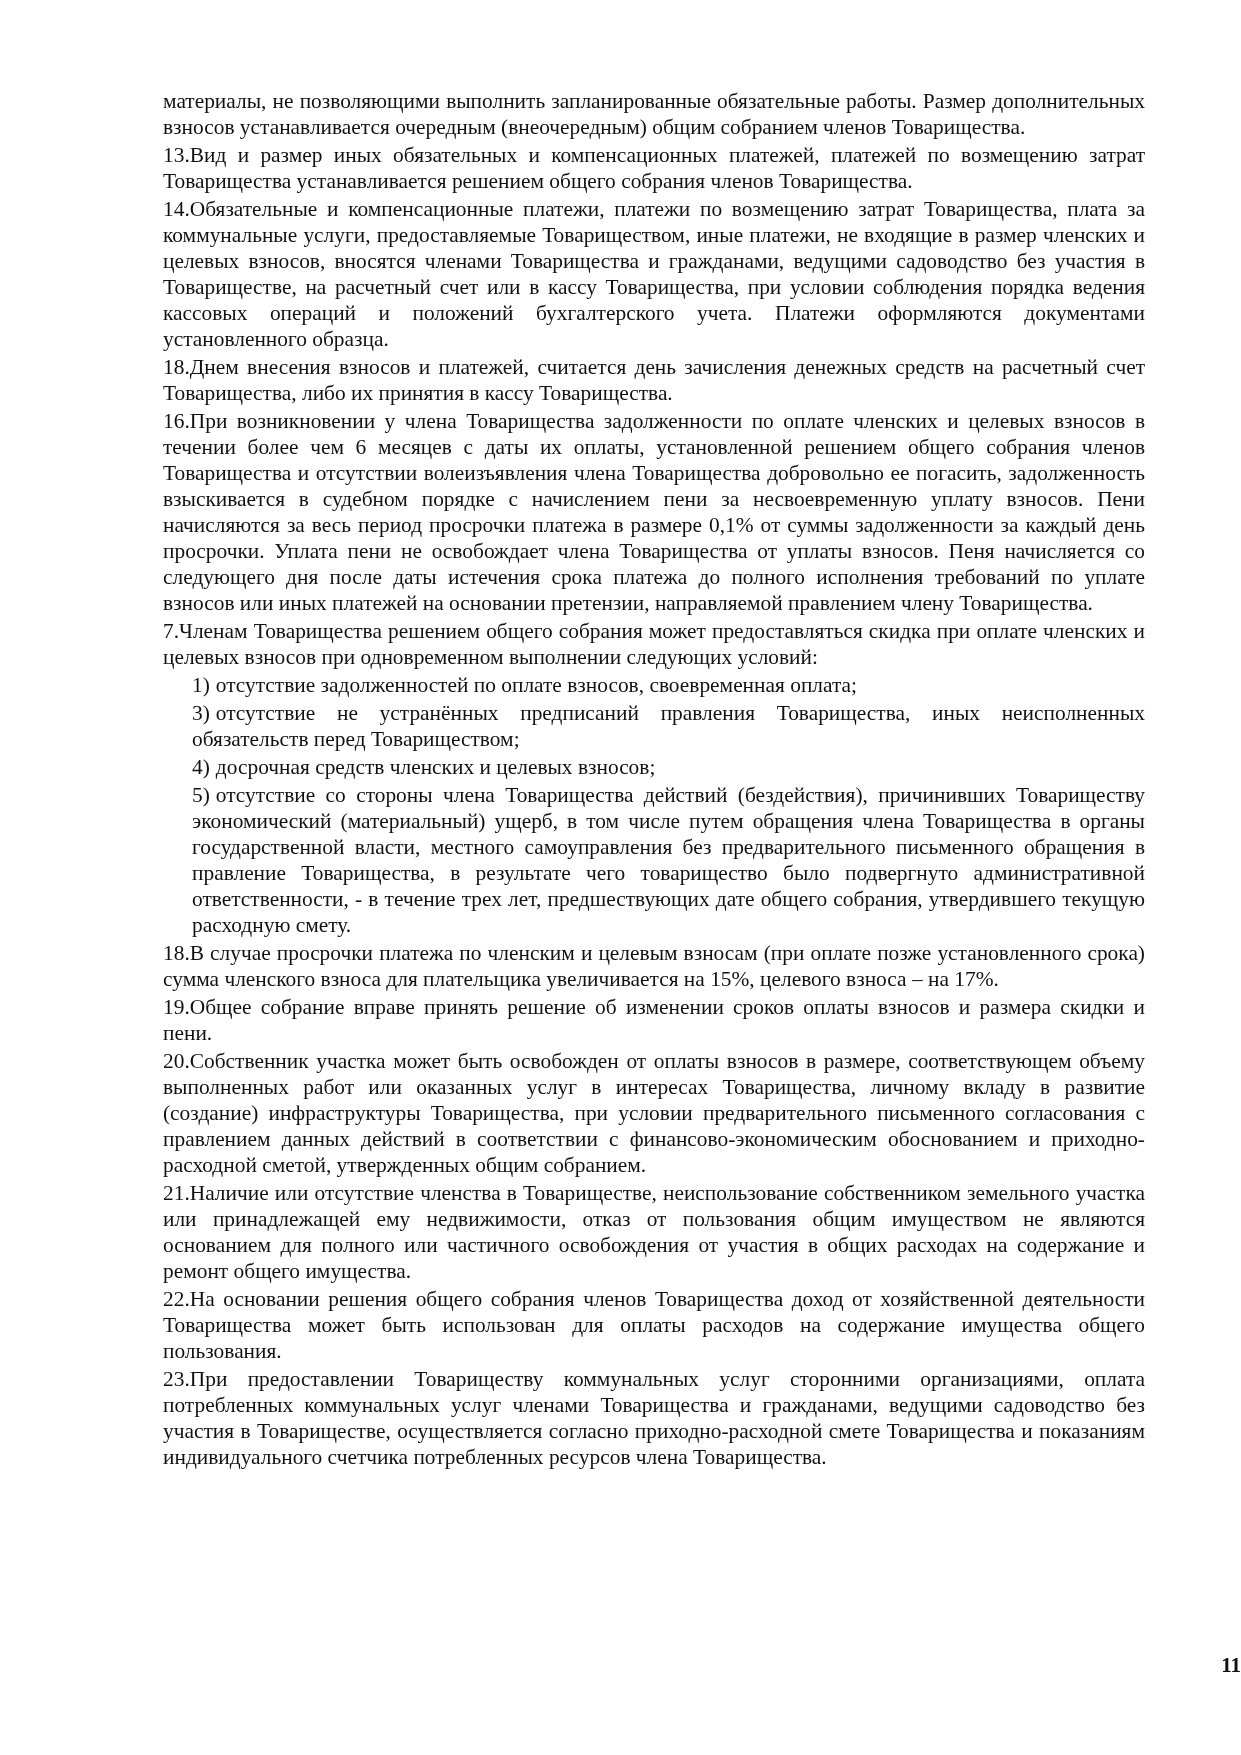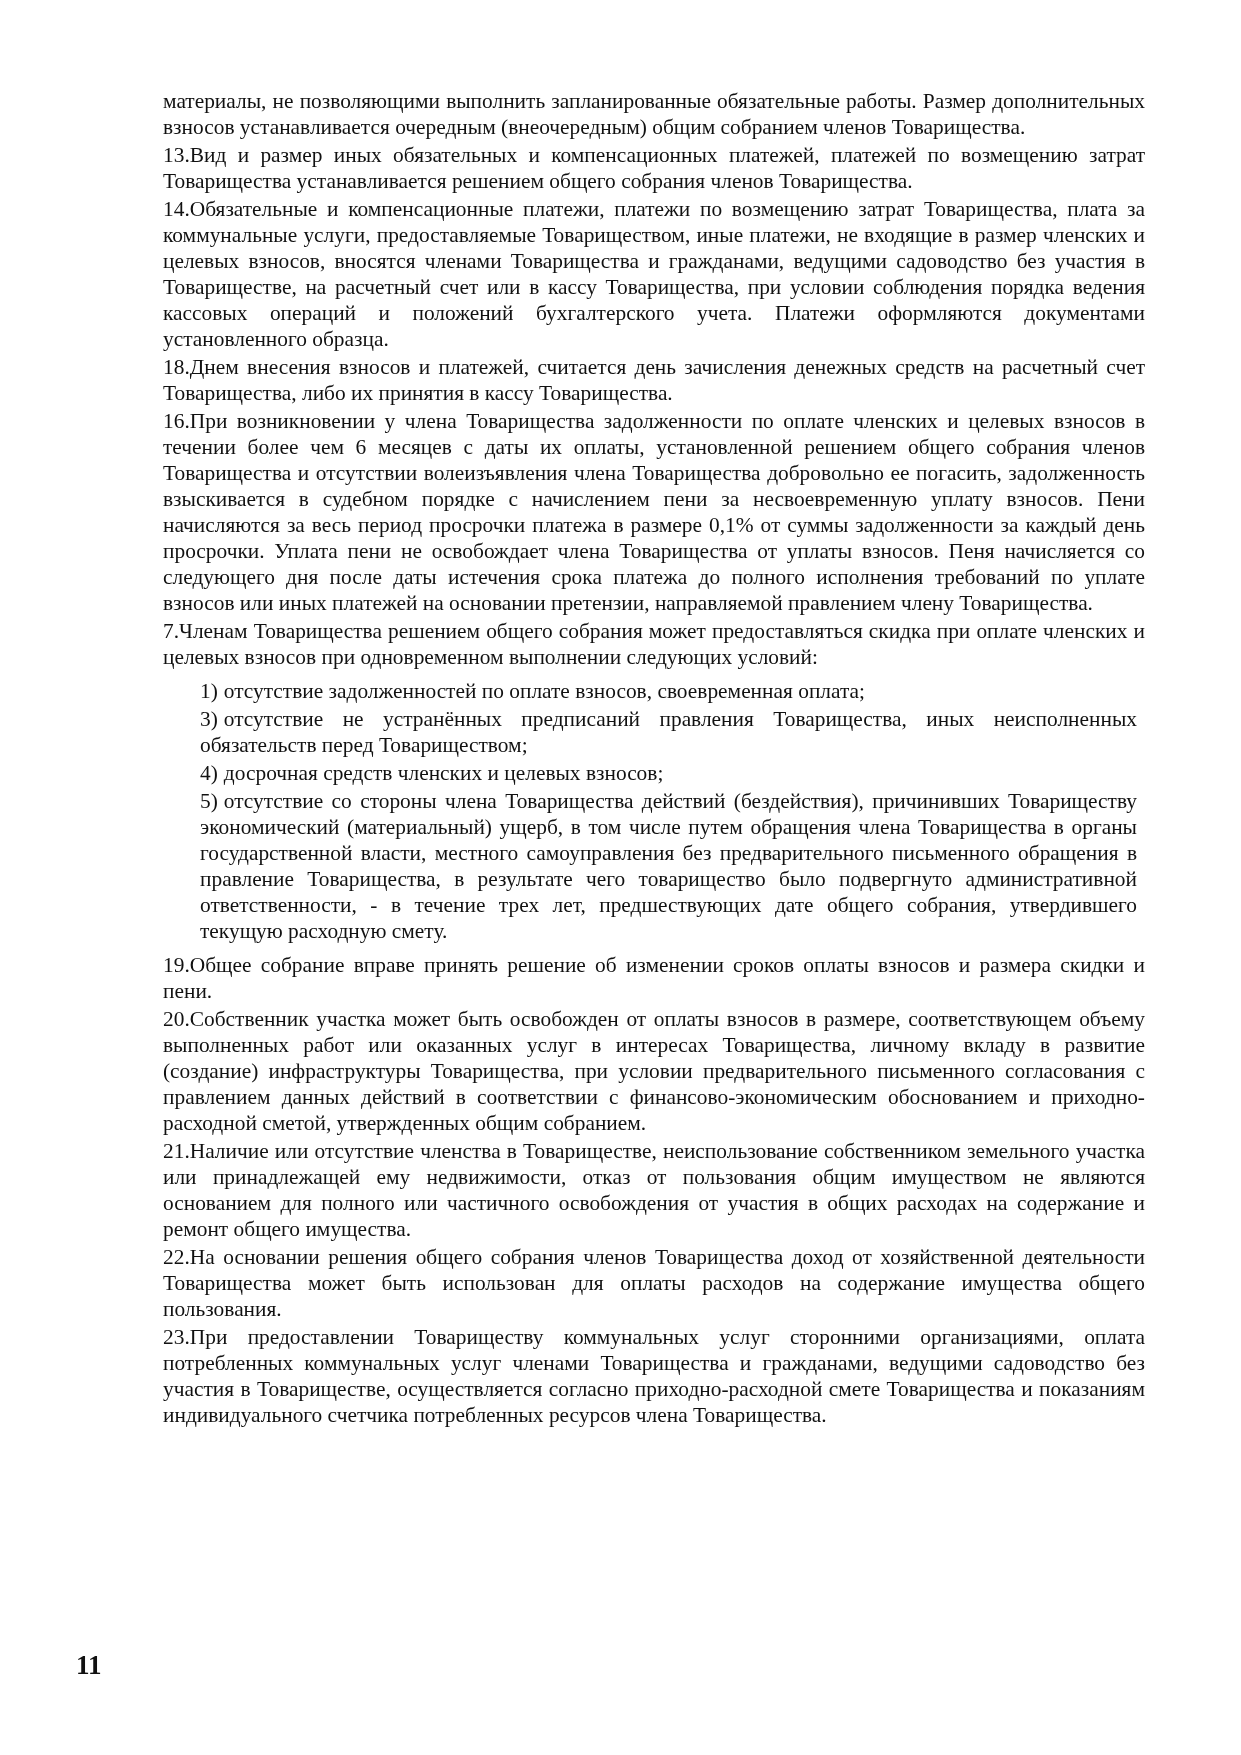--- a/index.html
+++ b/index.html
@@ -18,37 +18,37 @@
       width: 997px;
       font-size: 21.4px;
       line-height: 26px;
       text-align: justify;
     }
     .para {
       margin: 0 0 2px 15px;
       text-align: justify;
     }
     .sublist {
-      margin: 8px;
+      margin: 0;
       padding: 0;
       list-style: none;
     }
     .sub {
       margin: 0 0 2px 44px;
       text-align: justify;
     }
     .sub .num { margin-right: 6px; }
     .page-number {
       position: absolute;
       left: 0;
       width: 1241px;
       top: 1652px;
-      text-align: left;
+      text-align: right;
       font-weight: bold;
-      font-size: 27px;
+      font-size: 21px;
       line-height: 26px;
       padding-left: 76px;
       box-sizing: border-box;
     }
   </style>
 </head>
 <body>
 
 <div class="page">
   <p class="para">материалы, не позволяющими выполнить запланированные обязательные работы. Размер дополнительных взносов устанавливается очередным (внеочередным) общим собранием членов Товарищества.</p>
@@ -66,20 +66,21 @@
       <span class="num">3)</span><span>отсутствие не устранённых предписаний правления Товарищества, иных неисполненных обязательств перед Товариществом;</span>
     </p>
     <p class="sub">
       <span class="num">4)</span><span>досрочная средств членских и целевых взносов;</span>
     </p>
     <p class="sub">
       <span class="num">5)</span><span>отсутствие со стороны члена Товарищества действий (бездействия), причинивших Товариществу экономический (материальный) ущерб, в том числе путем обращения члена Товарищества в органы государственной власти, местного самоуправления без предварительного письменного обращения в правление Товарищества, в результате чего товарищество было подвергнуто административной ответственности, - в течение трех лет, предшествующих дате общего собрания, утвердившего текущую расходную смету.</span>
     </p>
   </div>
 
+  <p class="para">18.В случае просрочки платежа по членским и целевым взносам (при оплате позже установленного срока) сумма членского взноса для плательщика увеличивается на 15%, целевого взноса – на 17%.</p>
   <p class="para">19.Общее собрание вправе принять решение об изменении сроков оплаты взносов и размера скидки и пени.</p>
   <p class="para">20.Собственник участка может быть освобожден от оплаты взносов в размере, соответствующем объему выполненных работ или оказанных услуг в интересах Товарищества, личному вкладу в развитие (создание) инфраструктуры Товарищества, при условии предварительного письменного согласования с правлением данных действий в соответствии с финансово-экономическим обоснованием и приходно-расходной сметой, утвержденных общим собранием.</p>
   <p class="para">21.Наличие или отсутствие членства в Товариществе, неиспользование собственником земельного участка или принадлежащей ему недвижимости, отказ от пользования общим имуществом не являются основанием для полного или частичного освобождения от участия в общих расходах на содержание и ремонт общего имущества.</p>
   <p class="para">22.На основании решения общего собрания членов Товарищества доход от хозяйственной деятельности Товарищества может быть использован для оплаты расходов на содержание имущества общего пользования.</p>
   <p class="para">23.При предоставлении Товариществу коммунальных услуг сторонними организациями, оплата потребленных коммунальных услуг членами Товарищества и гражданами, ведущими садоводство без участия в Товариществе, осуществляется согласно приходно-расходной смете Товарищества и показаниям индивидуального счетчика потребленных ресурсов члена Товарищества.</p>
 </div>
 
 <div class="page-number">11</div>
 
 </body></html>

